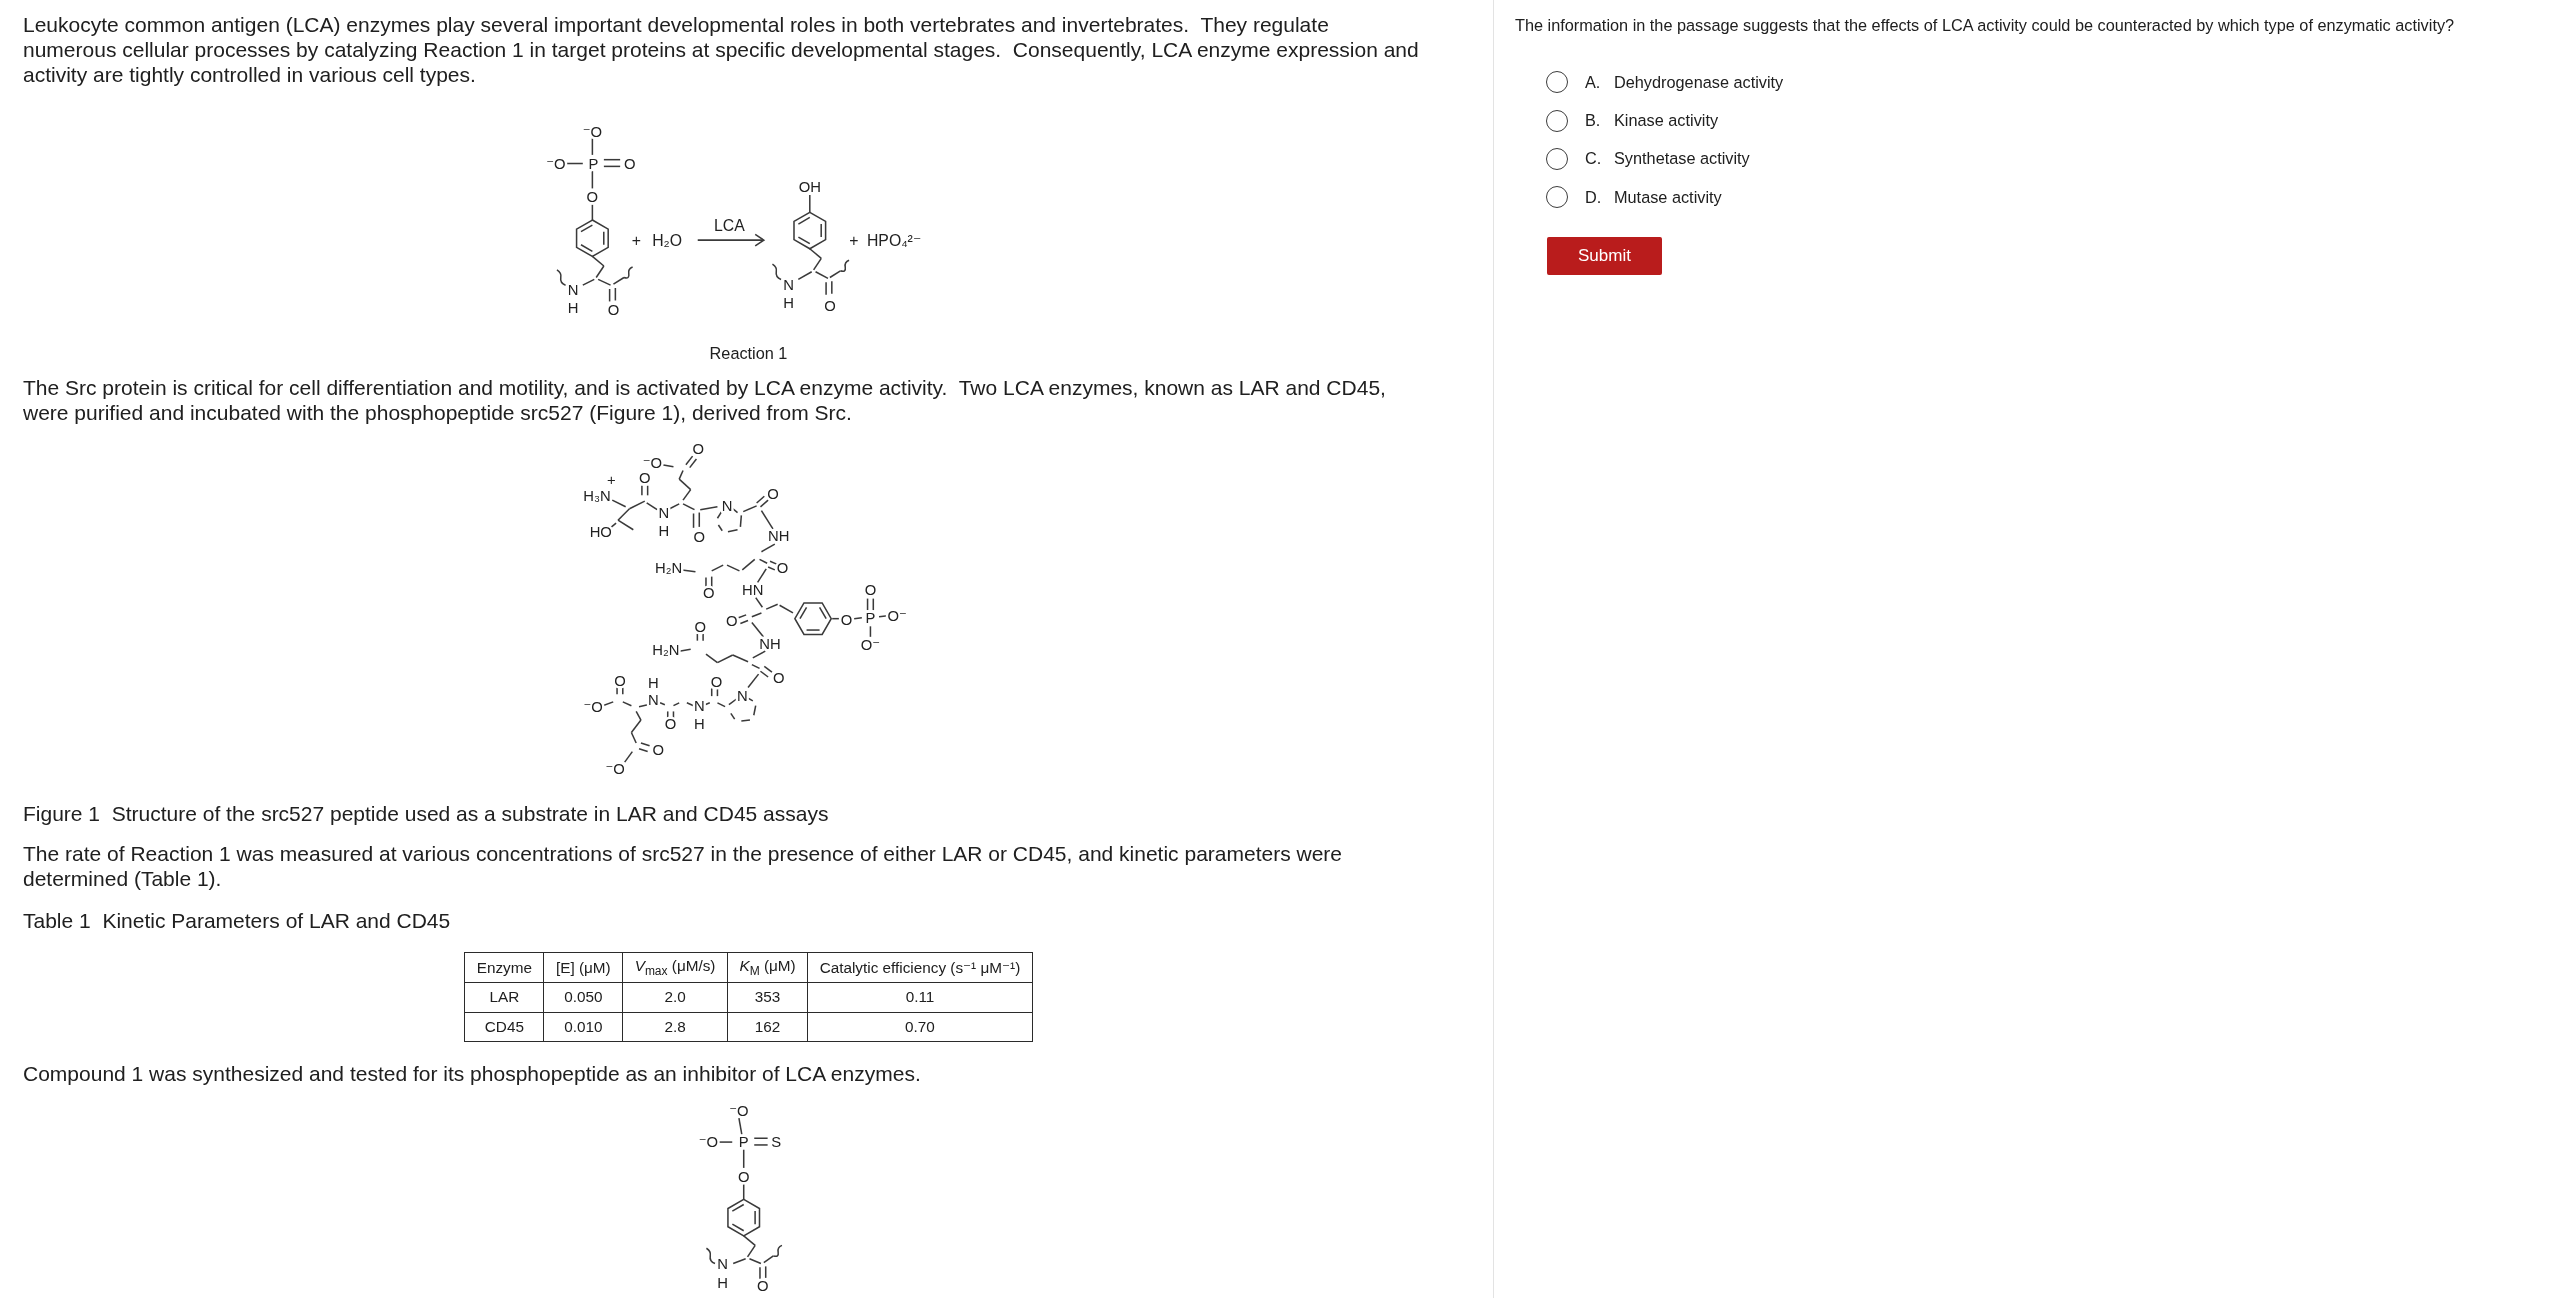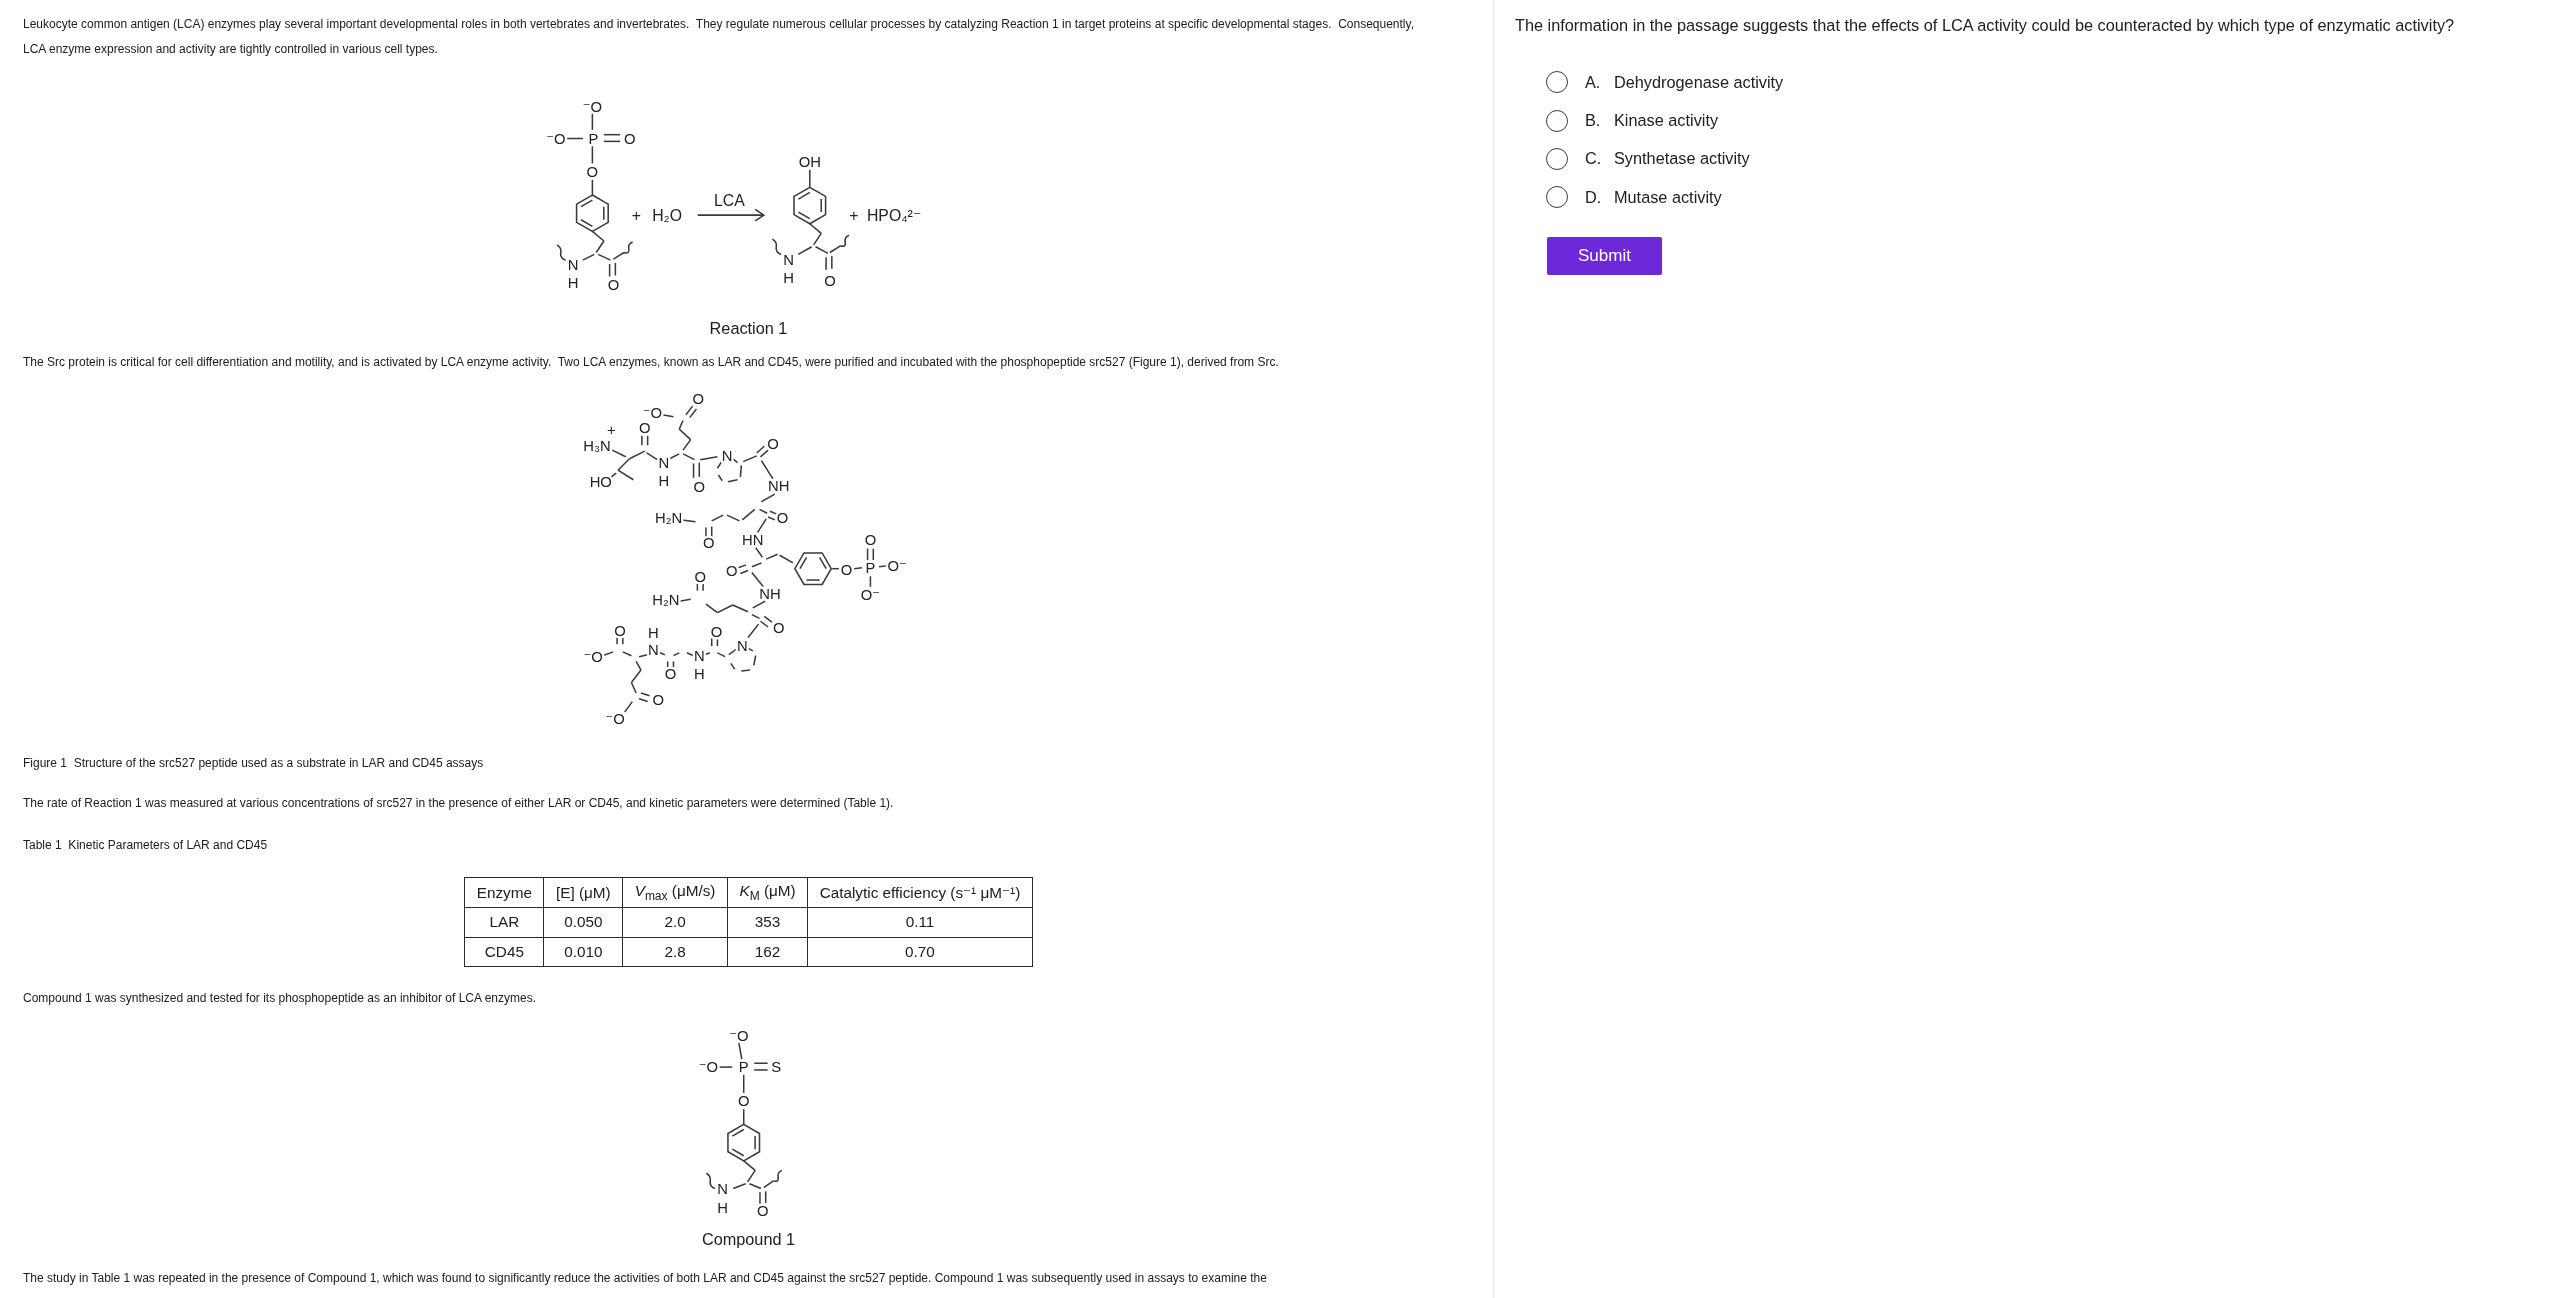--- a/index.html
+++ b/index.html
@@ -1,20 +1,20 @@
 <!DOCTYPE html>
 <html><head>
 <meta charset="utf-8">
 <style>
   html,body{margin:0;padding:0;background:#ffffff;}
   body{width:2576px;height:1298px;overflow:hidden;font-family:"Liberation Sans","DejaVu Sans",sans-serif;color:#202020;}
   .page{display:flex;width:2576px;height:1298px;}
   .left-panel{width:1494px;box-sizing:border-box;padding:12.4px 19px 0 23px;border-right:1.9px solid #e3e3e3;}
   .right-panel{flex:1;box-sizing:border-box;padding:13.4px 9.6px 0 21px;}
-  p{margin:0;font-size:12px;line-height:25px;white-space:pre-wrap;}
+  p{margin:0;font-size:21px;line-height:25px;white-space:pre-wrap;}
   .para{max-width:1398px;}
   .center-block{text-align:center;}
   .chem-caption{font-size:16.3px;margin-top:1.9px;}
   .bold{font-weight:normal;}
   .ital{font-style:italic;}
   svg text{font-family:"Liberation Sans","DejaVu Sans",sans-serif;font-size:15.5px;fill:#222;
            paint-order:stroke;stroke:#ffffff;stroke-width:5px;stroke-linejoin:round;}
   svg .big{font-size:16.5px;}
   svg line, svg polygon, svg polyline, svg path{stroke:#3a3a3a;stroke-width:1.6;fill:none;}
   .tbl-label{margin-top:17px;}
@@ -349,17 +349,17 @@
         <span class="opt-letter">C.</span>
         <span class="opt-label">Synthetase activity</span>
       </div>
       <div class="option-row">
         <span class="radio"></span>
         <span class="opt-letter">D.</span>
         <span class="opt-label">Mutase activity</span>
       </div>
     </div>
 
-    <button class="submit-btn" style="background-color: #6d28d9;">Submit</button>
+    <button class="submit-btn" style="background-color: #b91c1c;">Submit</button>
 
   </div>
 </div>
 
 
 </body></html>

